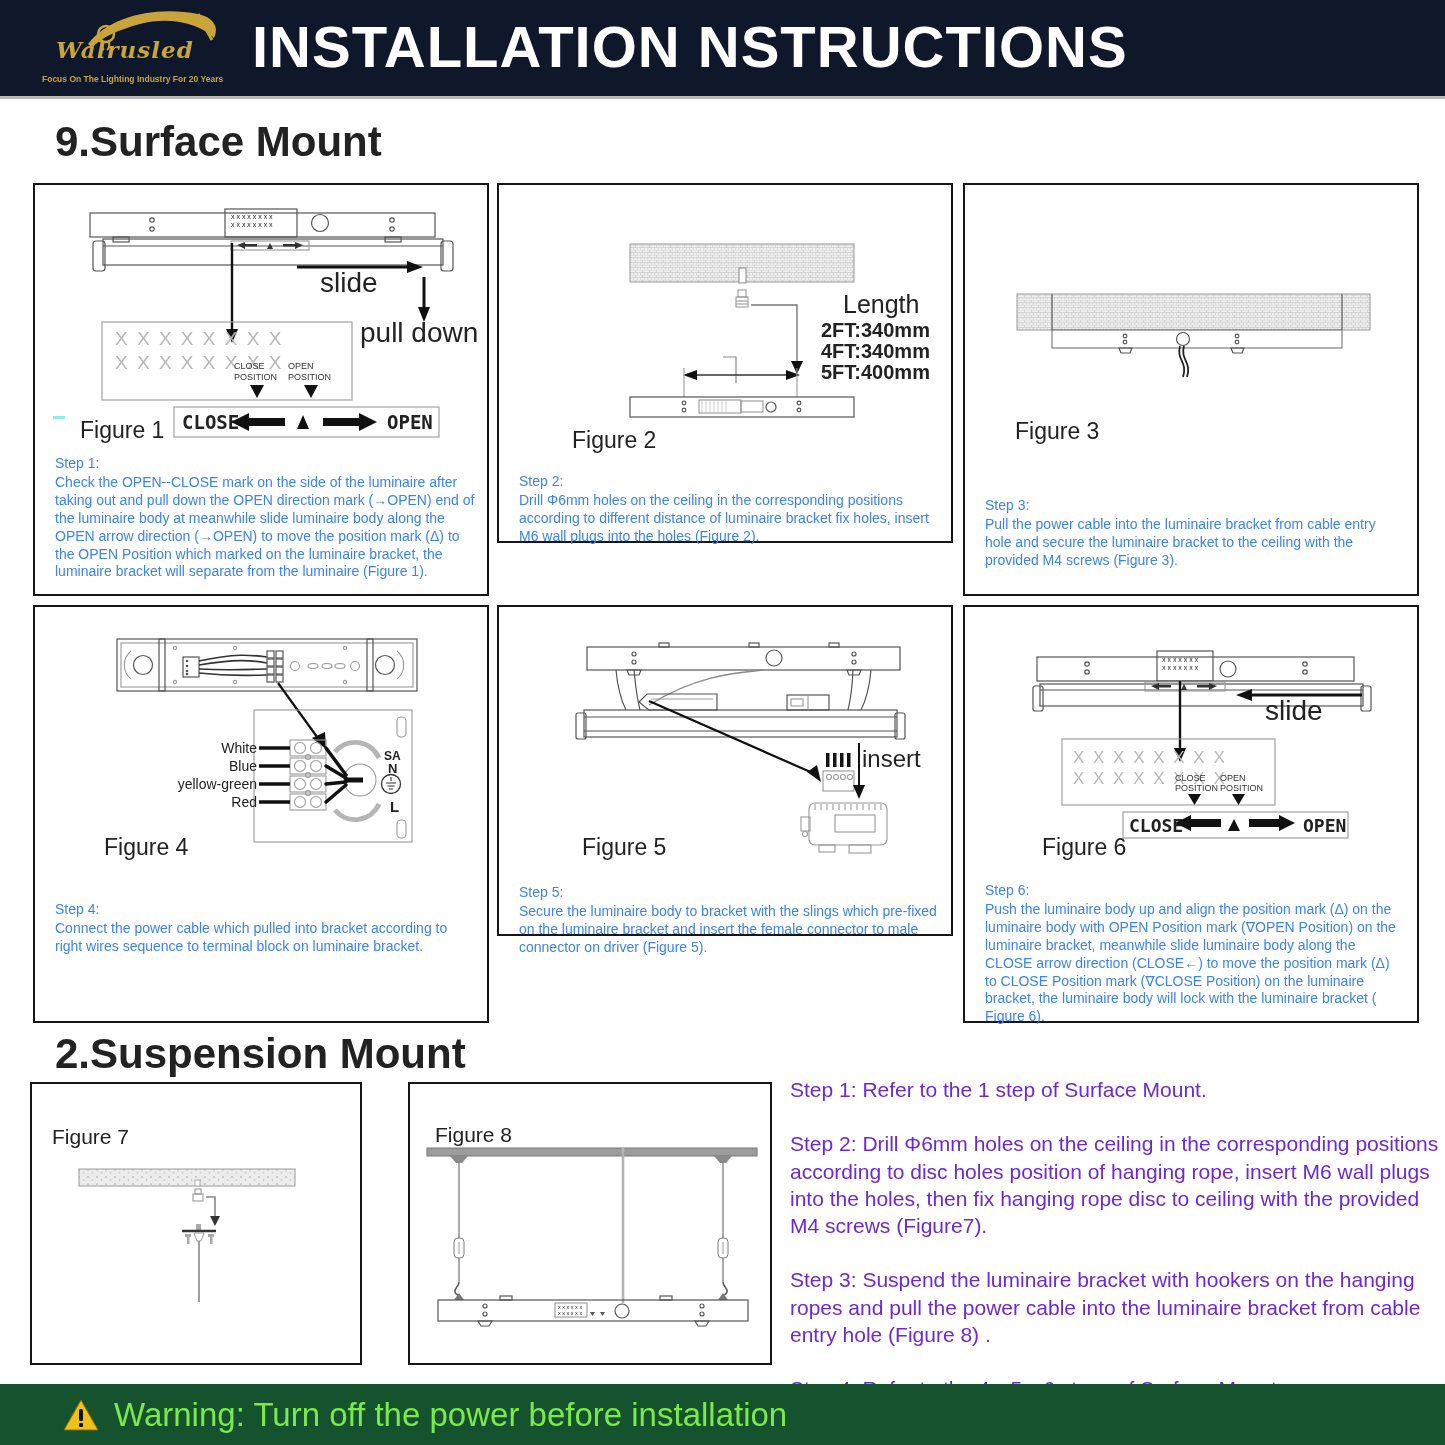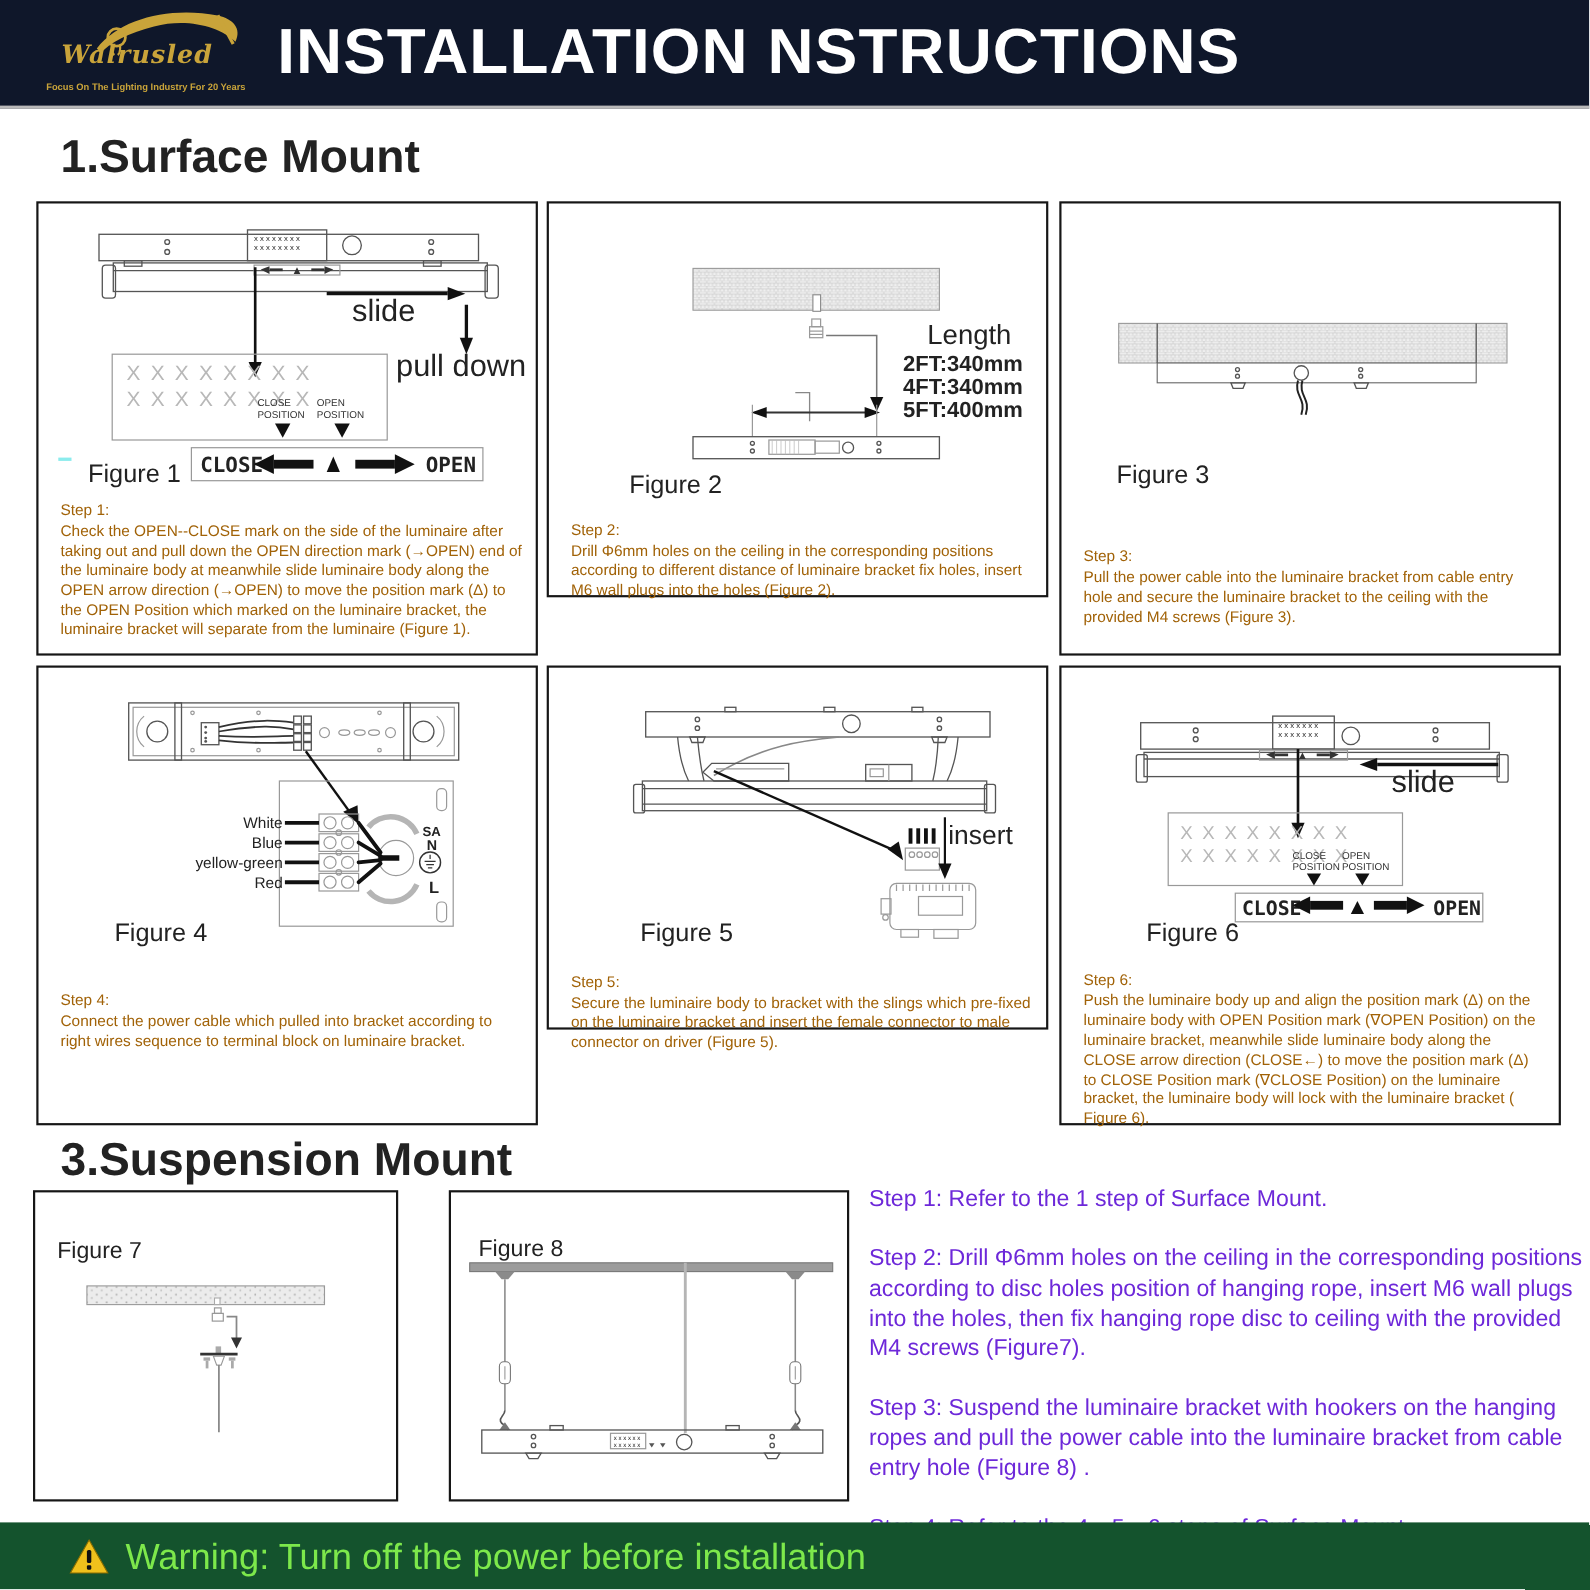--- a/index.html
+++ b/index.html
@@ -10,21 +10,21 @@
   .logo{position:absolute;left:40px;top:2px;width:230px;height:92px;}
   .brand{position:absolute;left:16px;top:34px;font-size:23px;font-weight:bold;font-style:italic;
          color:#c9a43a;letter-spacing:1px;font-family:"DejaVu Serif",serif;}
   .tagline{position:absolute;left:2px;top:72px;font-size:8.5px;font-weight:bold;color:#c9a43a;white-space:nowrap;}
   .title{position:absolute;left:252px;top:13px;font-size:58px;font-weight:bold;color:#ffffff;letter-spacing:1px;white-space:nowrap;}
   
   .h1{position:absolute;font-size:42px;font-weight:bold;color:#222;}
   
   .panel{position:absolute;background:#fff;border:2px solid #161616;box-sizing:border-box;}
   .panel svg{position:absolute;left:0;top:0;}
-  .step{position:absolute;left:20px;right:12px;font-size:14px;line-height:1.28;color:#a16207;}
+  .step{position:absolute;left:20px;right:12px;font-size:14px;line-height:1.28;color:#3b82f6;}
   .step .t{margin-bottom:1px;}
   
   .sus{position:absolute;left:790px;top:1076px;width:652px;}
   .sus p{margin:0 0 27px 0;font-size:21px;line-height:1.3;color:#6d28d9;}
   
   .ftr{position:absolute;left:0;top:1384px;width:1445px;height:61px;background:#14532d;display:flex;align-items:center;}
   .warn-ico{margin-left:62px;}
   .warn-txt{margin-left:14px;font-size:33px;color:#7de84b;}
   
   svg text{font-family:"Liberation Sans",sans-serif;fill:#222;}
@@ -46,21 +46,21 @@
         <circle cx="26" cy="30" r="8" fill="none" stroke="#c9a43a" stroke-width="2.5"></circle>
         <path d="M22,36 q-1,8 2,10 M29,36 q1,8 -2,10" stroke="#c9a43a" stroke-width="2" fill="none"></path>
         <path d="M118,10 l14,26" stroke="#c9a43a" stroke-width="3" fill="none"></path>
       </svg>
       <span class="brand">Walrusled</span>
       <div class="tagline">Focus On The Lighting Industry For 20 Years</div>
     </div>
     <div class="title">INSTALLATION NSTRUCTIONS</div>
   </div>
 
-  <div class="h1" style="left:55px;top:118px;">1.Surface Mount</div>
+  <div class="h1" style="left:55px;top:118px;">9.Surface Mount</div>
 
   <div class="panel" style="left:33px;top:183px;width:456px;height:413px;">
     <svg width="452" height="268" viewBox="0 0 452 268">
 
       <rect class="thin" x="55" y="28" width="345" height="24"></rect>
       <circle class="thin" cx="117" cy="35" r="2.2"></circle>
         <circle class="thin" cx="117" cy="44" r="2.2"></circle>
       <circle class="thin" cx="357" cy="35" r="2.2"></circle>
         <circle class="thin" cx="357" cy="44" r="2.2"></circle>
       <rect class="thin" x="78" y="52" width="16" height="5"></rect>
@@ -410,21 +410,21 @@
         <polygon points="314,208 314,224 330,216" fill="#111"></polygon>
       <text class="mono" x="338" y="225" font-size="18">OPEN</text>
       <text x="77" y="248" font-size="23" fill="#111">Figure 6</text>
     </svg>
     <div class="step" style="top:275px;">
       <div class="t">Step 6:</div>
       <div>Push the luminaire body up and align the position mark (Δ) on the luminaire body with OPEN Position mark (∇OPEN Position)  on the luminaire bracket, meanwhile slide luminaire body along the CLOSE arrow direction (CLOSE←) to move the position mark (Δ) to CLOSE Position mark (∇CLOSE Position)  on the luminaire bracket, the luminaire body will lock with the luminaire bracket ( Figure 6).</div>
     </div>
   </div>
 
-  <div class="h1" style="left:55px;top:1030px;">3.Suspension Mount</div>
+  <div class="h1" style="left:55px;top:1030px;">2.Suspension Mount</div>
 
   <div class="panel" style="left:30px;top:1082px;width:332px;height:283px;">
     <svg width="356" height="279" viewBox="0 0 356 279">
       <defs>
         <pattern id="dot7" width="9" height="7" patternUnits="userSpaceOnUse">
           <rect width="9" height="7" fill="#ececec"></rect>
           <circle cx="2" cy="2" r="0.8" fill="#a9a9a9"></circle>
             <circle cx="6.5" cy="5" r="0.8" fill="#bdbdbd"></circle>
         </pattern>
       </defs>

